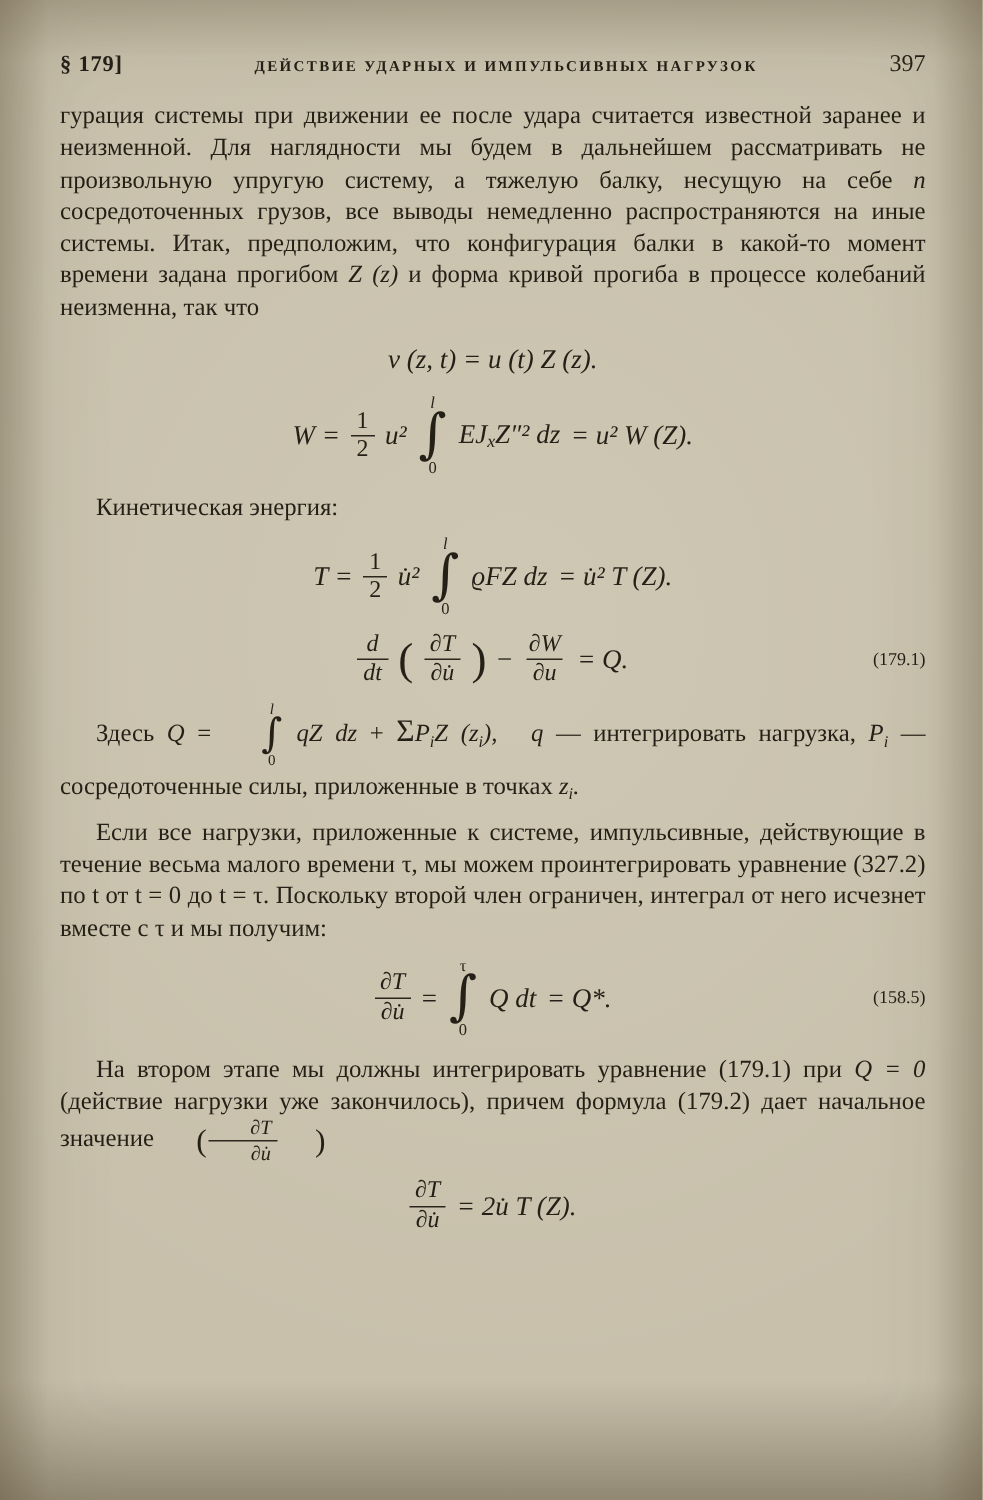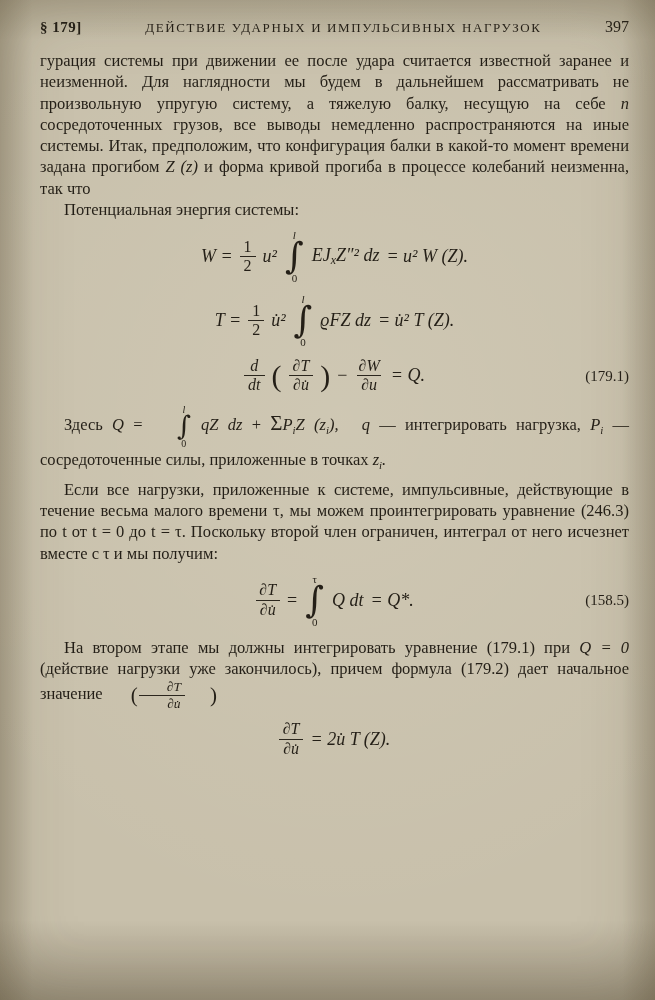--- a/index.html
+++ b/index.html
@@ -14,46 +14,46 @@
       linear-gradient(180deg, rgba(82,68,42,0.16), rgba(0,0,0,0) 4%, rgba(0,0,0,0) 92%, rgba(60,48,28,0.30)),
       #c8c0ab;
     color:#241f17;
     font-family: "Liberation Serif", "DejaVu Serif", "DejaVu Sans", serif;
     overflow: hidden;
   }
   .page::after {
     content:""; position:absolute; inset:0; pointer-events:none;
     box-shadow: inset 0 0 70px rgba(70,56,32,0.28);
   }
-  .content { padding: 18px 26px 0 40px; }
+  .content { padding: 18px 38px 0 40px; margin-top: 16px; }
 
   .header {
     display:flex; align-items:baseline; justify-content:space-between;
     margin-bottom: 14px;
   }
   .hl { font-size:15px; font-weight:bold; letter-spacing:0.5px; }
-  .ht { font-size:13px; letter-spacing:1.6px; font-weight:normal; }
+  .ht { font-size:10px; letter-spacing:1.6px; font-weight:bold; }
   .hp { font-size:16px; font-weight:normal; }
 
   .para {
     margin:0; text-align:justify;
     font-size:16.5px; line-height:21.3px;
   }
   .para.ind { text-indent:24px; }
   .m { font-style: italic; }
   .sb { font-size:66%; vertical-align:-18%; font-style:italic; }
 
   .eq {
     position:relative;
     display:flex; justify-content:center; align-items:center;
     gap:7px; margin:9px 0; font-size:18px; min-height:30px;
   }
   .eqnum {
     position:absolute; right:0; top:50%; transform:translateY(-50%);
-    font-style:normal; font-size:15px;
+    font-style:normal; font-size:12px;
   }
 
   .frac { display:inline-flex; flex-direction:column; align-items:center; vertical-align:middle; line-height:1.05; text-align:center; }
   .fnum, .fden { padding:0 4px; font-size:16px; line-height:1.15; }
   .fden { border-top:1.2px solid #2b261d; }
   .frac.sm .fnum, .frac.sm .fden { font-size:13.5px; }
 
   .intgrl { display:inline-flex; flex-direction:column; align-items:center; line-height:1; vertical-align:middle; margin:0 1px; }
   .ilim { font-size:11px; line-height:1.1; }
   .isign { font-size:36px; line-height:0.85; font-style:normal; font-family:"DejaVu Serif", serif; }
@@ -75,39 +75,42 @@
   <div class="content">
 
     <div class="header">
       <span class="hl">§ 179]</span>
       <span class="ht">ДЕЙСТВИЕ УДАРНЫХ И ИМПУЛЬСИВНЫХ НАГРУЗОК</span>
       <span class="hp">397</span>
     </div>
 
     <p class="para"><span>гурация системы при движении ее после удара считается известной заранее и неизменной. Для наглядности мы будем в дальнейшем рассматривать не произвольную упругую систему, а тяжелую балку, несущую на себе </span><span class="m">n</span><span> сосредоточенных грузов, все выводы немедленно распространяются на иные системы. Итак, предположим, что конфигурация балки в какой-то момент времени задана прогибом </span><span class="m">Z (z)</span><span> и форма кривой прогиба в процессе колебаний неизменна, так что</span></p>
 
+    <div class="eq">
+      <span class="m">v (z, t) = u (t) Z (z).</span>
+    </div>
 
-    <p class="para ind">Потенциальная энергия системы:</p>
 
     <div class="eq">
       <span class="m">W =</span>
       <span class="frac">
           <span class="fnum">1</span>
           <span class="fden">2</span>
         </span>
       <span class="m">u²</span>
       <span class="intgrl">
           <span class="ilim m">l</span>
           <span class="isign">∫</span>
           <span class="ilim">0</span>
         </span>
       <span class="m"><span>EJ</span><span class="sb">x</span><span>Z″² dz</span></span>
       <span class="m">= u² W (Z).</span>
     </div>
 
+    <p class="para ind">Кинетическая энергия:</p>
 
     <div class="eq">
       <span class="m">T =</span>
       <span class="frac">
           <span class="fnum">1</span>
           <span class="fden">2</span>
         </span>
       <span class="m">u̇²</span>
       <span class="intgrl">
           <span class="ilim m">l</span>
@@ -146,21 +149,21 @@
           <span class="isign">∫</span>
           <span class="ilim">0</span>
         </span>
       <span class="m">qZ dz</span>
       <span>+</span>
       <span class="sum">Σ</span><span class="m"><span>P</span><span class="sb">i</span><span>Z (z</span><span class="sb">i</span><span>),</span></span>
       <span class="gap"></span><span class="m">q</span><span> — интегрировать нагрузка, </span><span class="m"><span>P</span><span class="sb">i</span></span><span> — сосредоточенные силы, приложенные в точках </span><span class="m"><span>z</span><span class="sb">i</span><span>.</span></span></p>
 
     <div class="spacer-sm"></div>
 
-    <p class="para ind">Если все нагрузки, приложенные к системе, импульсивные, действующие в течение весьма малого времени τ, мы можем проинтегрировать уравнение (246.3) по t от t = 0 до t = τ. Поскольку второй член ограничен, интеграл от него исчезнет вместе с τ и мы получим:</p>
+    <p class="para ind">Если все нагрузки, приложенные к системе, импульсивные, действующие в течение весьма малого времени τ, мы можем проинтегрировать уравнение (327.2) по t от t = 0 до t = τ. Поскольку второй член ограничен, интеграл от него исчезнет вместе с τ и мы получим:</p>
 
     <div class="eq">
       <span class="frac">
           <span class="fnum m">∂T</span>
           <span class="fden m">∂u̇</span>
         </span>
       <span>=</span>
       <span class="intgrl">
           <span class="ilim">τ</span>
           <span class="isign">∫</span>

